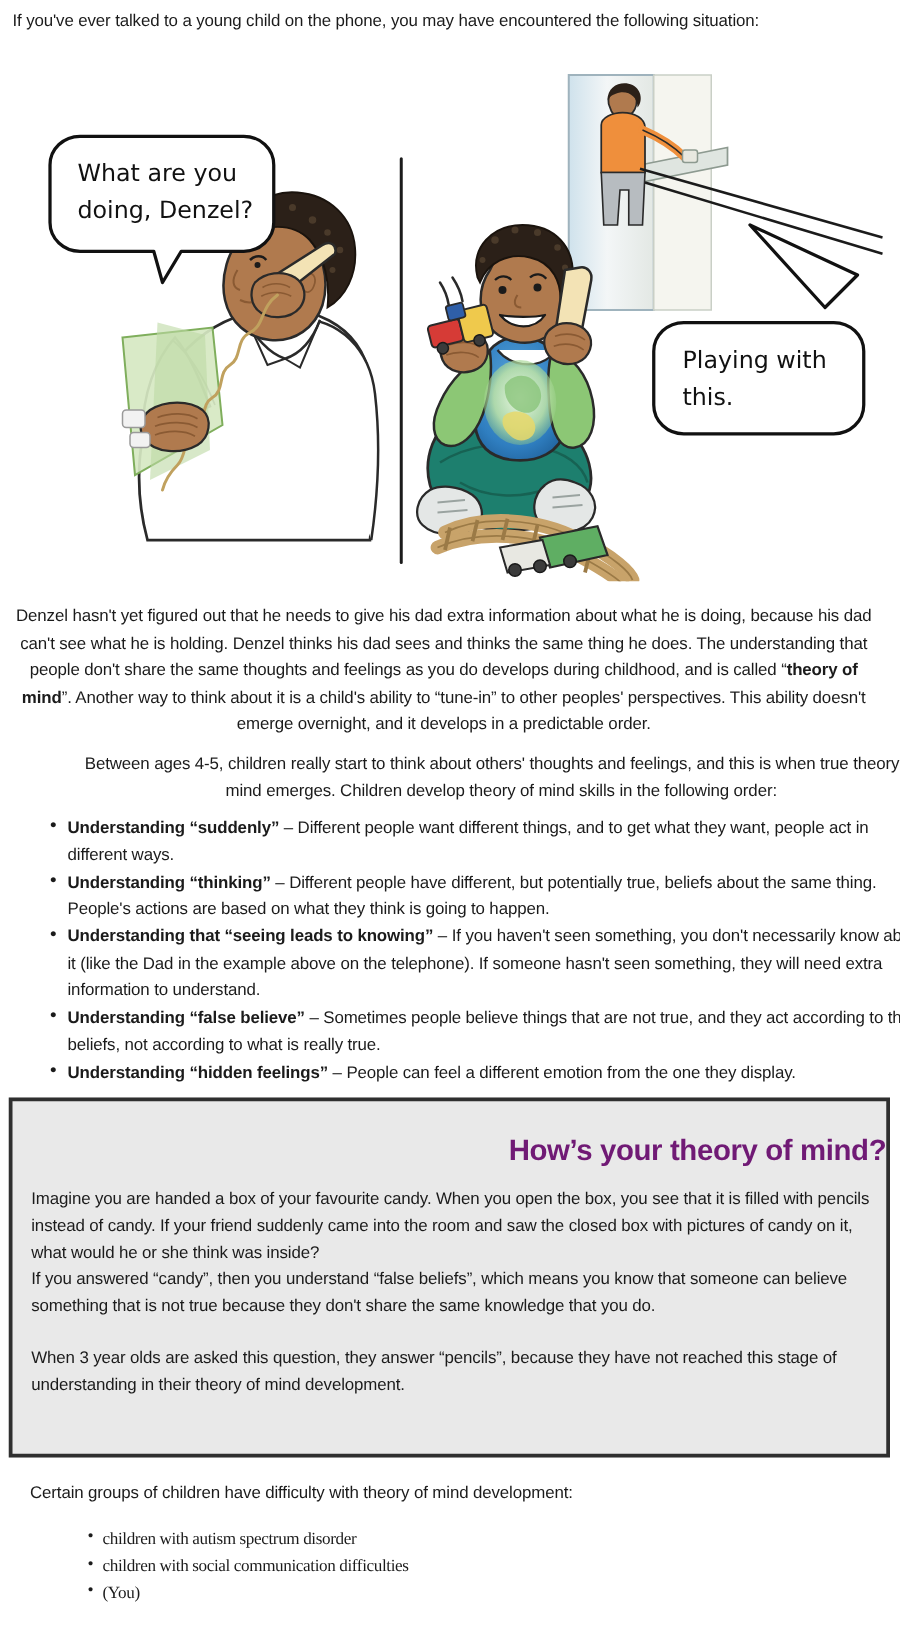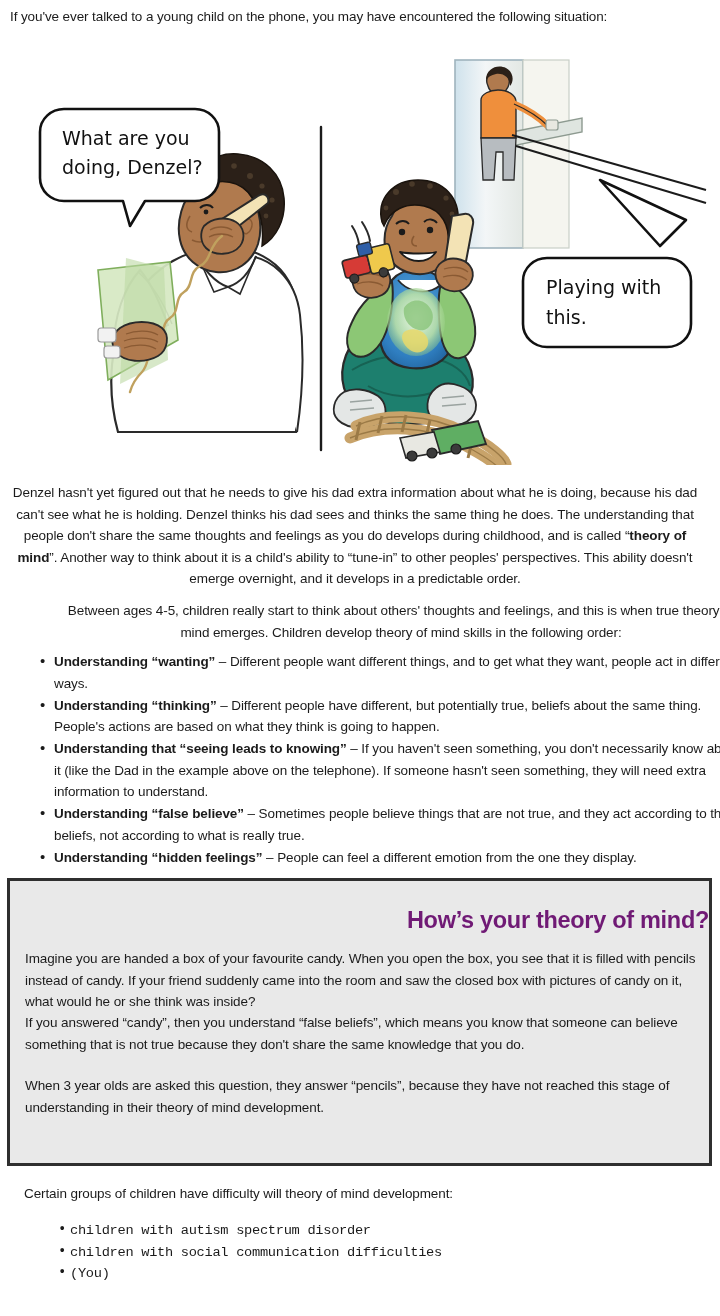--- a/index.html
+++ b/index.html
@@ -121,29 +121,29 @@
     position: absolute;
     left: 24px;
     top: 1184px;
     width: 670px;
     font-size: 13.5px;
     line-height: 20px;
     letter-spacing: -0.1px;
   }
   .groups-list {
     position: absolute;
-    left: 24px;
+    left: 36px;
     top: 1220px;
     width: 600px;
     margin: 0;
     padding: 0 0 0 34px;
     list-style: none;
     font-size: 13.7px;
     line-height: 21.5px;
-    font-family: Liberation Mono, monospace;
+    font-family: Liberation Serif, serif;
     letter-spacing: -0.3px;
   }
   .groups-list li {
     position: relative;
     padding-left: 12px;
   }
   .groups-list li::before {
     content: "\2022";
     position: absolute;
     left: 0;
@@ -349,34 +349,34 @@
         <text class="bubble-text" x="546" y="284">this.</text>
       </g>
     </svg>
   </div>
 
   <div class="body-para" style="top:482px;"><span>Denzel hasn't yet figured out that he needs to give his dad extra information about what he is doing, because his dad can't see what he is holding. Denzel thinks his dad sees and thinks the same thing he does. The understanding that people don't share the same thoughts and feelings as you do develops during childhood, and is called “</span><b>theory of mind</b><span>”. Another way to think about it is a child's ability to “tune-in” to other peoples' perspectives. This ability doesn't emerge overnight, and it develops in a predictable order.</span></div>
 
   <div class="body-para" style="top:600px;margin-left:46px;">Between ages 4-5, children really start to think about others' thoughts and feelings, and this is when true theory of mind emerges. Children develop theory of mind skills in the following order:</div>
 
   <ul class="stage-list">
-    <li><span class="term">Understanding “wanting”</span><span> – Different people want different things, and to get what they want, people act in different ways.</span></li>
+    <li><span class="term">Understanding “suddenly”</span><span> – Different people want different things, and to get what they want, people act in different ways.</span></li>
     <li><span class="term">Understanding “thinking”</span><span> – Different people have different, but potentially true, beliefs about the same thing. People's actions are based on what they think is going to happen.</span></li>
     <li><span class="term">Understanding that “seeing leads to knowing”</span><span> – If you haven't seen something, you don't necessarily know about it (like the Dad in the example above on the telephone). If someone hasn't seen something, they will need extra information to understand.</span></li>
     <li><span class="term">Understanding “false believe”</span><span> – Sometimes people believe things that are not true, and they act according to their beliefs, not according to what is really true.</span></li>
     <li><span class="term">Understanding “hidden feelings”</span><span> – People can feel a different emotion from the one they display.</span></li>
   </ul>
 
   <div class="callout">
     <div class="callout-title">How’s your theory of mind?</div>
     <div class="callout-para cp1">Imagine you are handed a box of your favourite candy. When you open the box, you see that it is filled with pencils instead of candy. If your friend suddenly came into the room and saw the closed box with pictures of candy on it, what would he or she think was inside?</div>
     <div class="callout-para cp2">If you answered “candy”, then you understand “false beliefs”, which means you know that someone can believe something that is not true because they don't share the same knowledge that you do.</div>
     <div class="callout-para cp3">When 3 year olds are asked this question, they answer “pencils”, because they have not reached this stage of understanding in their theory of mind development.</div>
   </div>
 
-  <div class="closing-line">Certain groups of children have difficulty will theory of mind development:</div>
+  <div class="closing-line">Certain groups of children have difficulty with theory of mind development:</div>
   <ul class="groups-list">
     <li>children with autism spectrum disorder</li>
     <li>children with social communication difficulties</li>
     <li>(You)</li>
   </ul>
 
 </div>
 
 </body></html>

